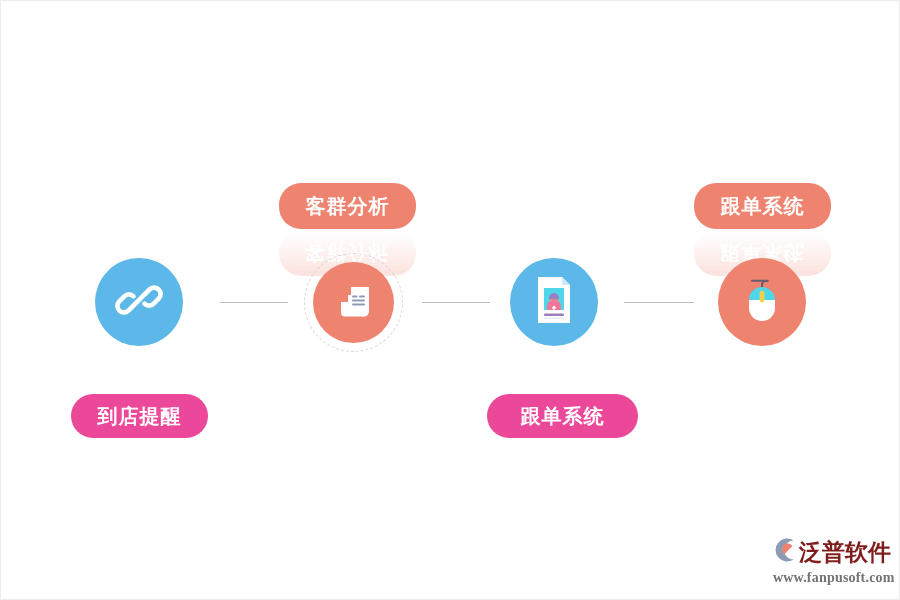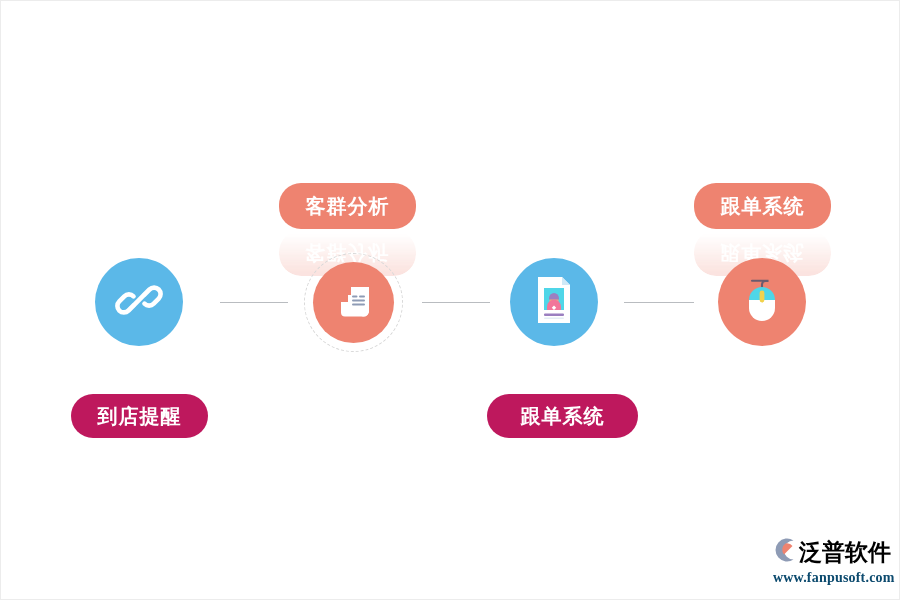--- a/index.html
+++ b/index.html
@@ -66,21 +66,21 @@
     color: #ffffff;
     font-size: 20px;
     font-weight: bold;
     letter-spacing: 1px;
     display: flex;
     align-items: center;
     justify-content: center;
     white-space: nowrap;
   }
   .pill-orange { background: #ee8370; }
-  .pill-blue   { background: #be185d; }
+  .pill-blue   { background: #ec4899; }
 
   .pill-top-1 { left: 278px; top: 182px; width: 137px; height: 46px; }
   .pill-top-2 { left: 693px; top: 182px; width: 137px; height: 46px; }
   .pill-bot-1 { left: 70px;  top: 393px; width: 137px; height: 44px; }
   .pill-bot-2 { left: 486px; top: 393px; width: 151px; height: 44px; }
 
   
   .reflection {
     position: absolute;
     border-radius: 22px;
@@ -109,29 +109,29 @@
     width: 118px;
     height: 56px;
   }
   .wm-row {
     display: flex;
     align-items: center;
   }
   .wm-text {
     font-size: 23px;
     font-weight: bold;
-    color: #000000;
+    color: #7f1d1d;
     letter-spacing: 0px;
     line-height: 1;
   }
   .wm-url {
     font-family: "Liberation Serif", "DejaVu Serif", serif;
     font-size: 14px;
     font-weight: bold;
-    color: #0c4a6e;
+    color: #737373;
     letter-spacing: 0.2px;
     margin-top: 3px;
   }
 </style>
 </head>
 <body>
 
 <div id="canvas">
 
   <div class="connector conn-1"></div>

